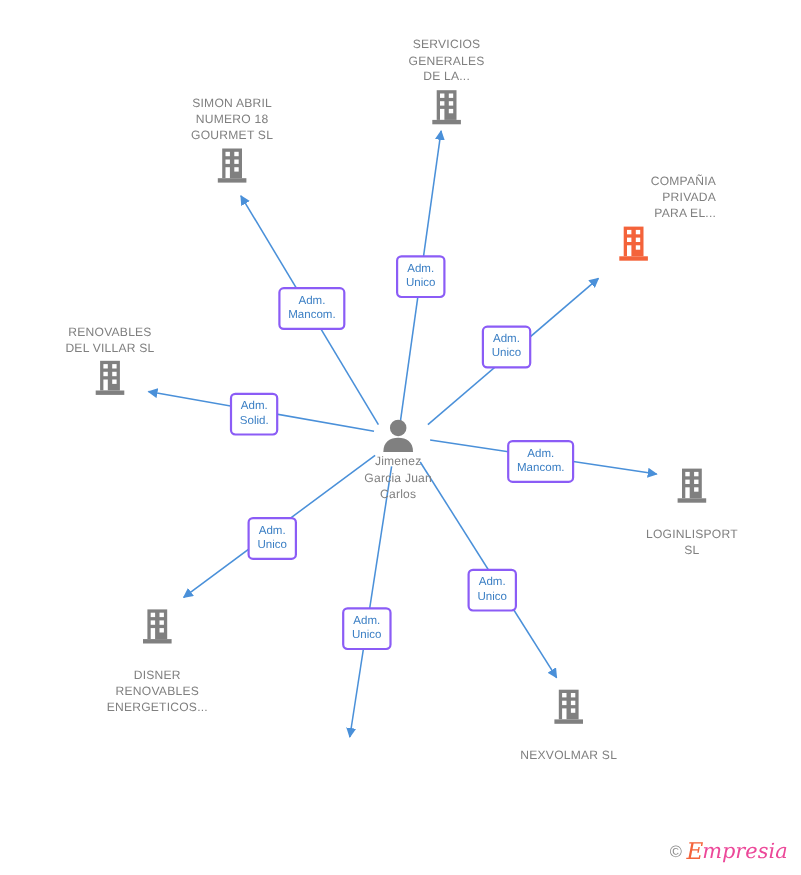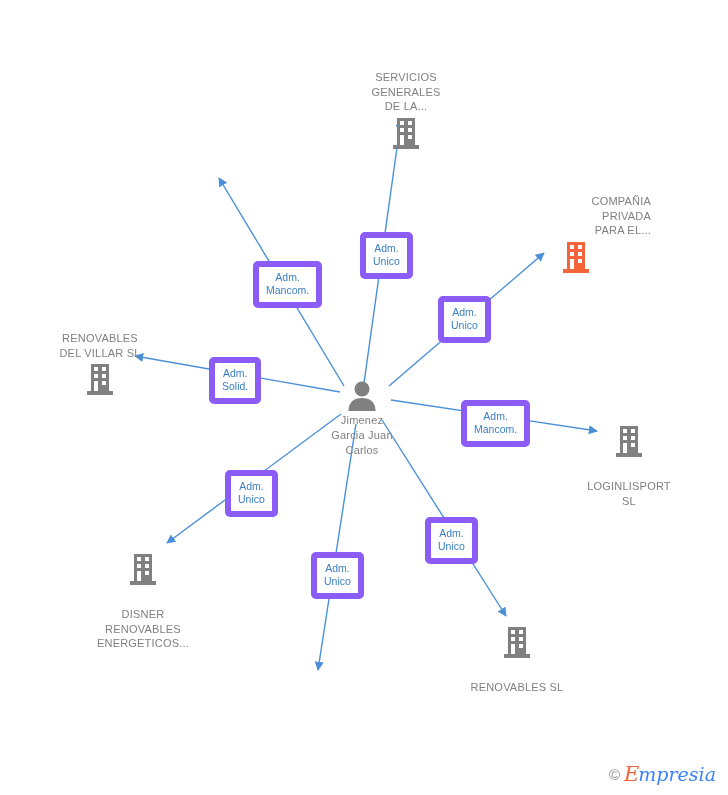--- a/index.html
+++ b/index.html
@@ -32,41 +32,40 @@
     margin-left: -75px;
     text-align: center;
     z-index: 3;
   }
   .node-label {
     font-size: 11px;
     line-height: 14.5px;
     color: #808080;
     letter-spacing: 0.2px;
     white-space: pre-line;
-    margin-top: 36px;
   }
   .node-icon {
     display: block;
     margin: 0 auto;
   }
   .node.label-top .node-label { margin-bottom: 3px; }
   .node.label-bottom .node-label { margin-top: 20px; }
 
   
   .person .node-label {
     margin-top: 2px;
     line-height: 15px;
   }
 
   
   .edge-label {
     position: absolute;
     z-index: 4;
     background: #ffffff;
-    border: 6px solid #8b5cf6;
+    border: 2px solid #8b5cf6;
     border-radius: 5px;
     color: #3b7fc4;
     font-size: 10.5px;
     line-height: 13px;
     text-align: center;
     padding: 4px 7px 5px 7px;
     white-space: pre-line;
     box-sizing: border-box;
   }
 
@@ -89,21 +88,21 @@
     font-family: "DejaVu Serif", serif;
     font-style: italic;
     font-size: 21px;
     color: #f4633a;
     line-height: 1;
   }
   .wm-rest {
     font-family: "DejaVu Serif", serif;
     font-style: italic;
     font-size: 19px;
-    color: #3b82f6;
+    color: #ec4899;
     line-height: 1;
     margin-left: -1px;
   }
 </style>
 </head>
 <body>
 
 <div id="canvas">
 
   <svg id="edges" viewBox="0 0 728 795" xmlns="http://www.w3.org/2000/svg">
@@ -159,20 +158,35 @@
       <rect x="9" y="4" width="4" height="4" fill="#ffffff"></rect>
       <rect x="17" y="4" width="4" height="4" fill="#ffffff"></rect>
       <rect x="9" y="11" width="4" height="4" fill="#ffffff"></rect>
       <rect x="17" y="11" width="4" height="4" fill="#ffffff"></rect>
       <rect x="17" y="18" width="4" height="4" fill="#ffffff"></rect>
       <rect x="9" y="18" width="4" height="10" fill="#ffffff"></rect>
       <rect x="2" y="28" width="26" height="4" fill="#808080"></rect>
     </svg>
   </div>
 
+  <div class="node label-top" style="left:211px; top:87px;">
+    <div class="node-label">SIMON ABRIL
+NUMERO 18
+GOURMET  SL</div>
+    <svg class="node-icon" width="30" height="34" viewBox="0 0 30 34">
+      <rect x="6" y="1" width="18" height="27" fill="#808080"></rect>
+      <rect x="9" y="4" width="4" height="4" fill="#ffffff"></rect>
+      <rect x="17" y="4" width="4" height="4" fill="#ffffff"></rect>
+      <rect x="9" y="11" width="4" height="4" fill="#ffffff"></rect>
+      <rect x="17" y="11" width="4" height="4" fill="#ffffff"></rect>
+      <rect x="17" y="18" width="4" height="4" fill="#ffffff"></rect>
+      <rect x="9" y="18" width="4" height="10" fill="#ffffff"></rect>
+      <rect x="2" y="28" width="26" height="4" fill="#808080"></rect>
+    </svg>
+  </div>
 
   <div class="node label-top" style="left:576px; top:158px;text-align:right;">
     <div class="node-label">COMPAÑIA
 PRIVADA
 PARA EL...</div>
     <svg class="node-icon" width="30" height="34" viewBox="0 0 30 34">
       <rect x="6" y="1" width="18" height="27" fill="#f4633a"></rect>
       <rect x="9" y="4" width="4" height="4" fill="#ffffff"></rect>
       <rect x="17" y="4" width="4" height="4" fill="#ffffff"></rect>
       <rect x="9" y="11" width="4" height="4" fill="#ffffff"></rect>
@@ -243,21 +257,21 @@
     <svg class="node-icon" width="30" height="34" viewBox="0 0 30 34">
       <rect x="6" y="1" width="18" height="27" fill="#808080"></rect>
       <rect x="9" y="4" width="4" height="4" fill="#ffffff"></rect>
       <rect x="17" y="4" width="4" height="4" fill="#ffffff"></rect>
       <rect x="9" y="11" width="4" height="4" fill="#ffffff"></rect>
       <rect x="17" y="11" width="4" height="4" fill="#ffffff"></rect>
       <rect x="17" y="18" width="4" height="4" fill="#ffffff"></rect>
       <rect x="9" y="18" width="4" height="10" fill="#ffffff"></rect>
       <rect x="2" y="28" width="26" height="4" fill="#808080"></rect>
     </svg>
-    <div class="node-label">RENOVABLES SL</div>
+    <div class="node-label">NEXVOLMAR SL</div>
   </div>
 
 
   <div id="watermark">
     <span class="wm-c">©</span>
     <span class="wm-e">E</span>
     <span class="wm-rest">mpresia</span>
   </div>
 
 </div>

